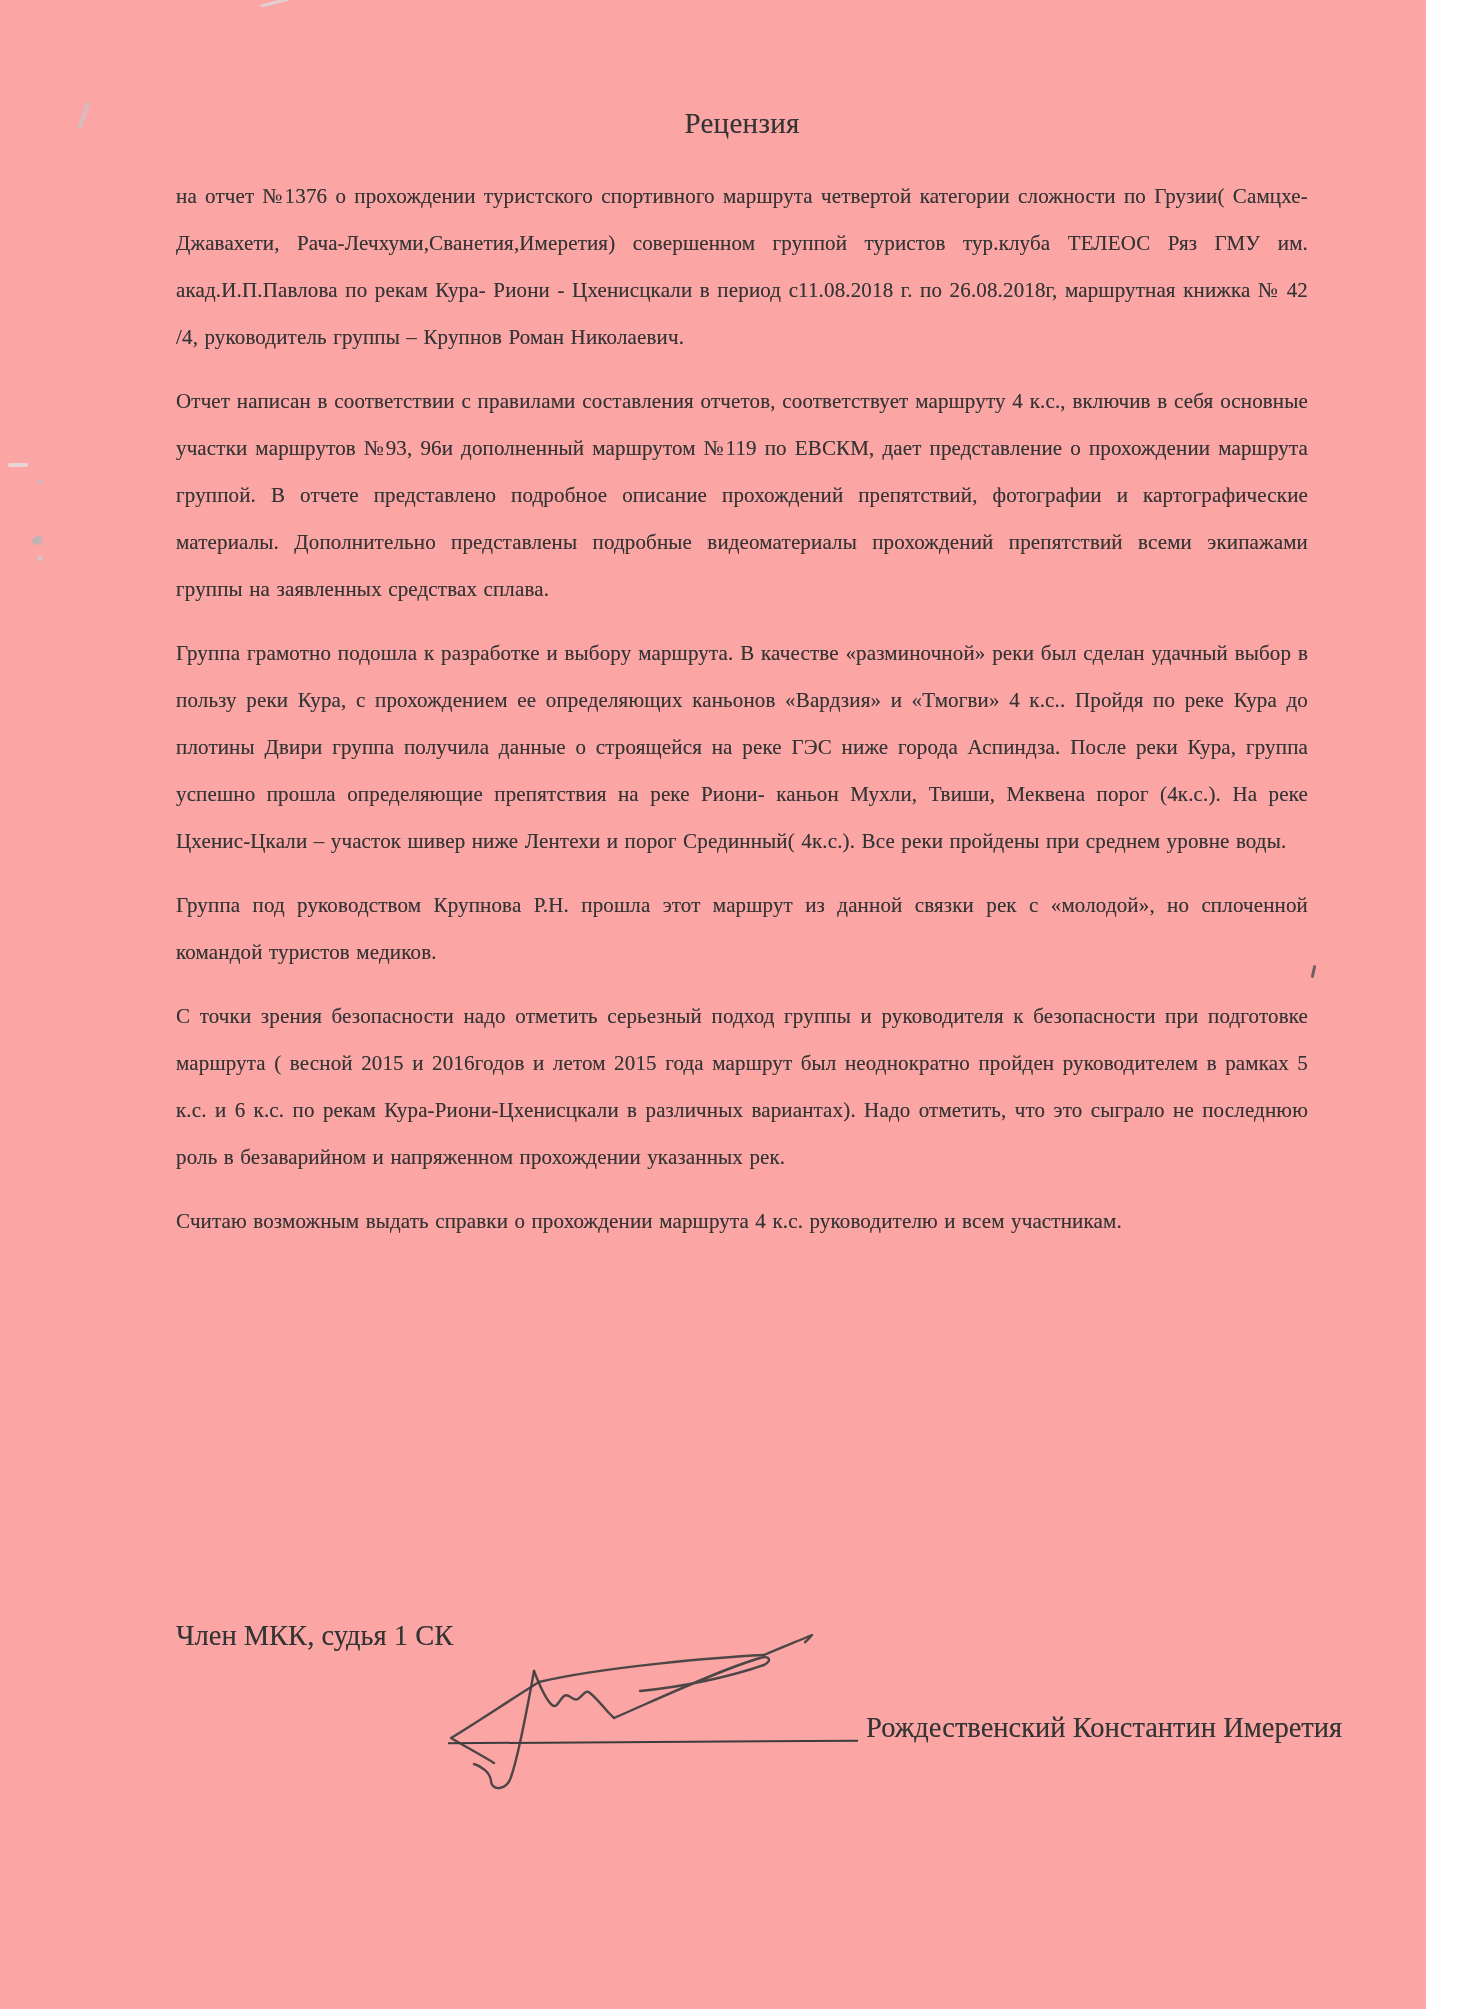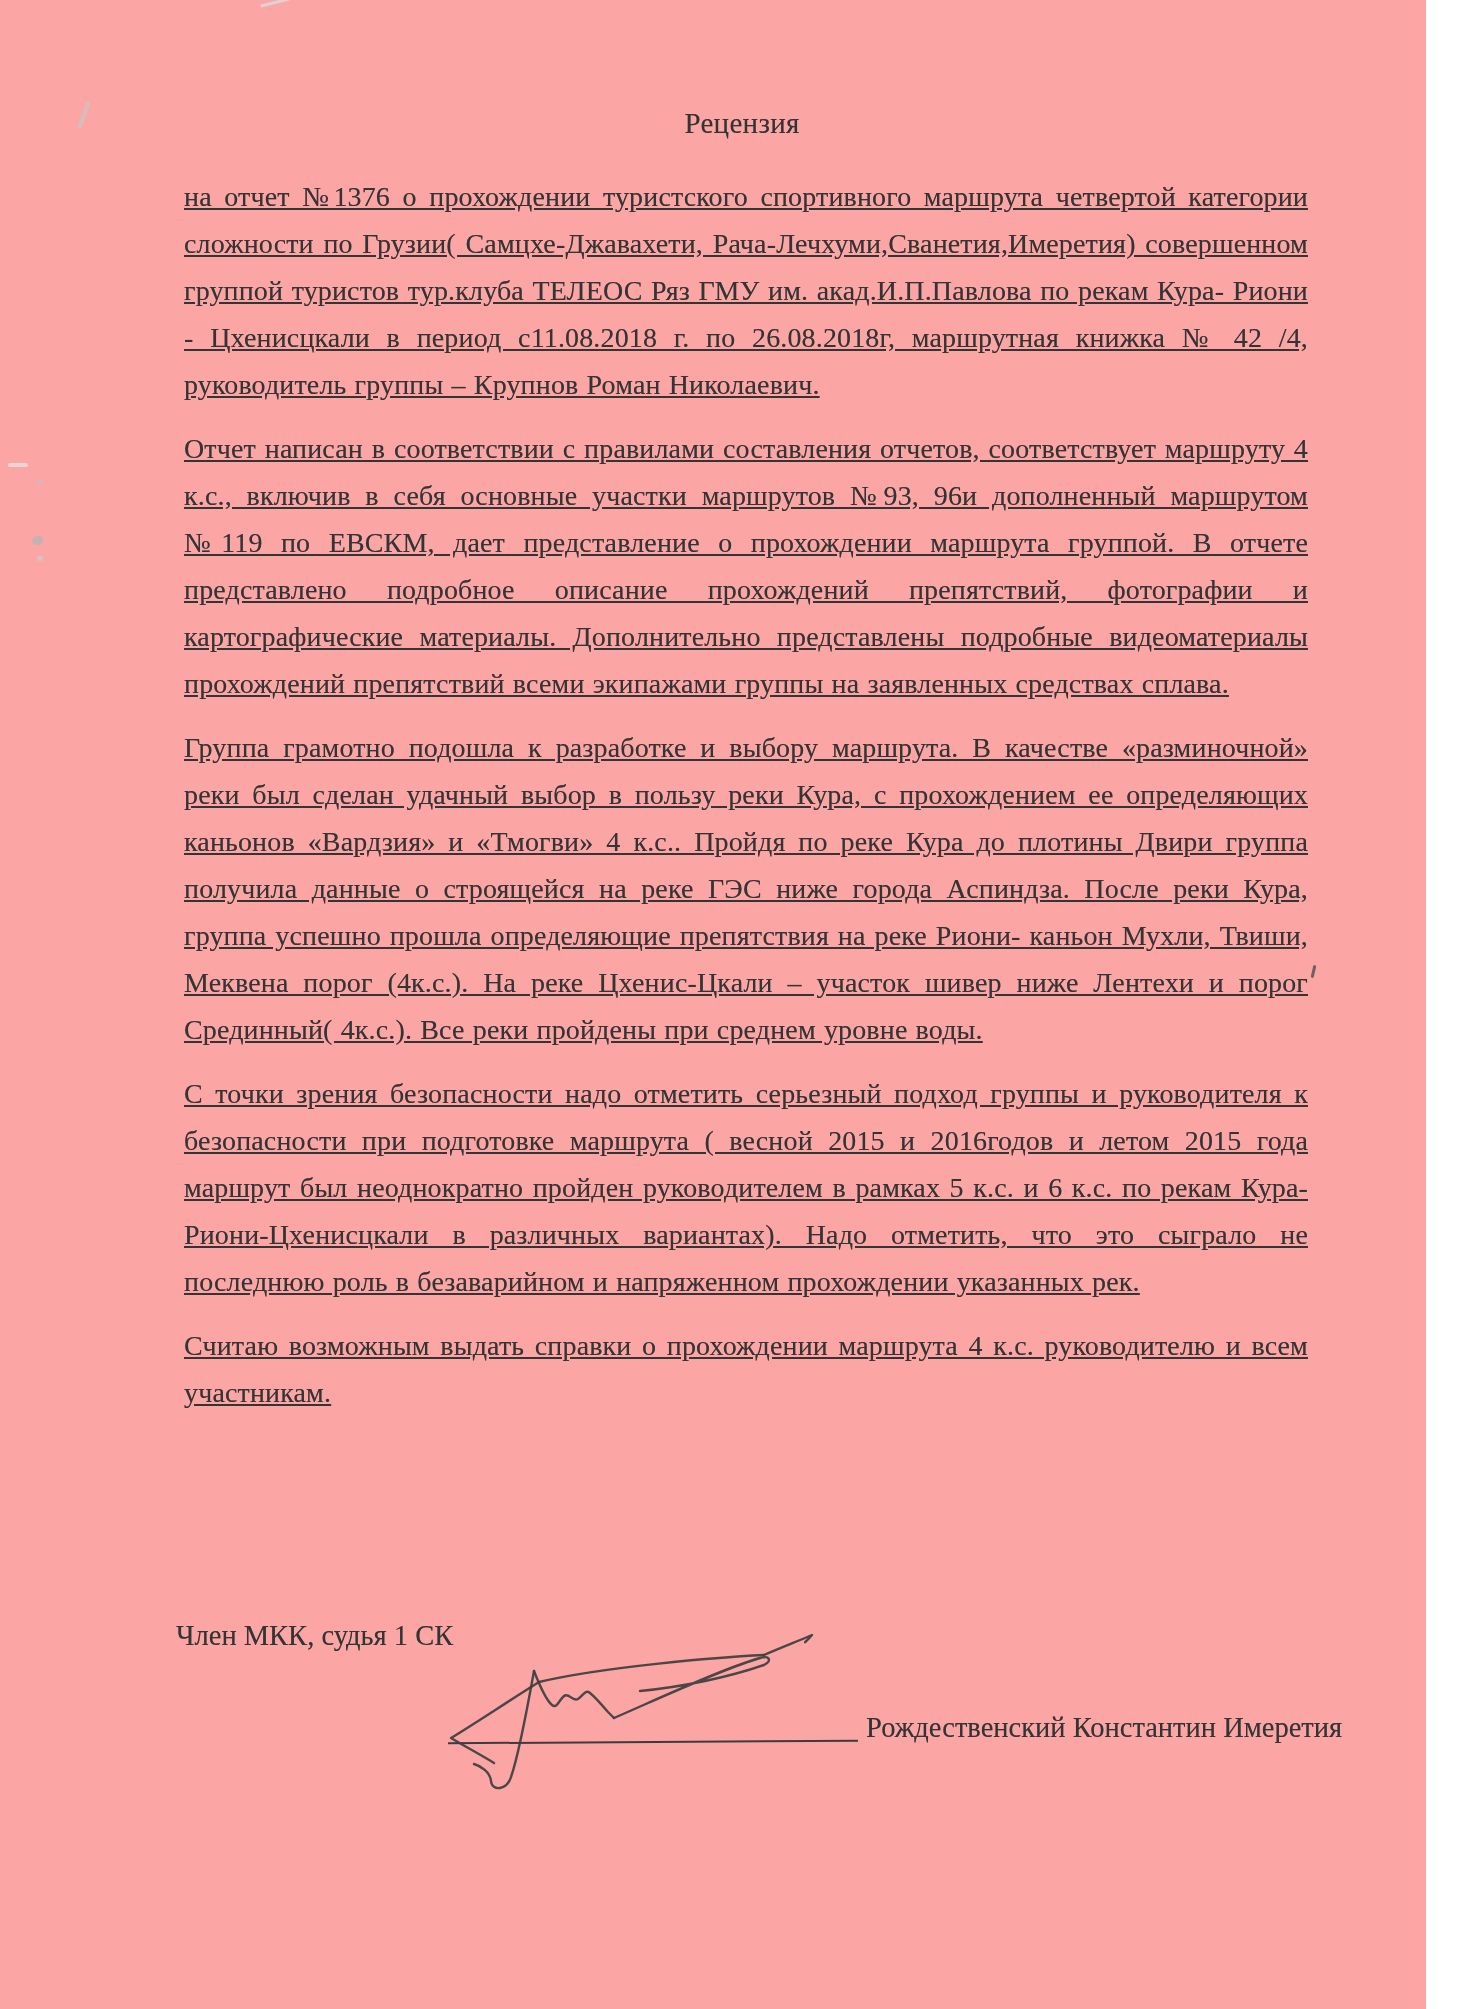--- a/index.html
+++ b/index.html
@@ -20,28 +20,27 @@
   }
   .doc-title{
     font-size:29px;
     line-height:47px;
     text-align:center;
     font-weight:400;
     margin:0 0 26px 0;
     letter-spacing:0.3px;
   }
   .content p{
-    font-size:28px;
+    font-size:21px;
     line-height:47px;
     text-align:justify;
-    margin:0 0 17px 8px;
+    margin:0 0 17px 0;
     letter-spacing:0.15px;
     word-spacing:1px;
     text-shadow:0 0 0.4px rgba(70,70,70,0.55);
-    text-decoration:underline;
   }
   .doc-title{ text-shadow:0 0 0.4px rgba(70,70,70,0.55); }
 
   
   .sig-role{
     position:absolute; left:176px; top:1616px;
     font-size:28.5px; line-height:40px;
     text-shadow:0 0 0.4px rgba(70,70,70,0.55);
   }
   .sig-name{
@@ -85,20 +84,21 @@
 </head>
 <body>
 
 <div class="page">
 
   <div class="content">
     <div class="doc-title">Рецензия</div>
     <p>на отчет №1376 о прохождении туристского спортивного маршрута четвертой категории сложности по Грузии( Самцхе-Джавахети, Рача-Лечхуми,Сванетия,Имеретия) совершенном группой туристов тур.клуба ТЕЛЕОС Ряз ГМУ им. акад.И.П.Павлова по рекам Кура- Риони - Цхенисцкали в период с11.08.2018 г. по 26.08.2018г, маршрутная книжка № 42 /4, руководитель группы – Крупнов Роман Николаевич.</p>
     <p>Отчет написан в соответствии с правилами составления отчетов, соответствует маршруту 4 к.с., включив в себя основные участки маршрутов №93, 96и дополненный маршрутом №119 по ЕВСКМ, дает представление о прохождении маршрута группой. В отчете представлено подробное описание прохождений препятствий, фотографии и картографические материалы. Дополнительно представлены подробные видеоматериалы прохождений препятствий всеми экипажами группы на заявленных средствах сплава.</p>
     <p>Группа грамотно подошла к разработке и выбору маршрута. В качестве «разминочной» реки был сделан удачный выбор в пользу реки Кура, с прохождением ее определяющих каньонов «Вардзия» и «Тмогви» 4 к.с.. Пройдя по реке Кура до плотины Двири группа получила данные о строящейся на реке ГЭС ниже города Аспиндза. После реки Кура, группа успешно прошла определяющие препятствия на реке Риони- каньон Мухли, Твиши, Меквена порог (4к.с.). На реке Цхенис-Цкали – участок шивер ниже Лентехи и порог Срединный( 4к.с.). Все реки пройдены при среднем уровне воды.</p>
+    <p>Группа под руководством Крупнова Р.Н. прошла этот маршрут из данной связки рек с «молодой», но сплоченной командой туристов медиков.</p>
     <p>С точки зрения безопасности надо отметить серьезный подход группы и руководителя к безопасности при подготовке маршрута ( весной 2015 и 2016годов и летом 2015 года маршрут был неоднократно пройден руководителем в рамках 5 к.с. и 6 к.с. по рекам Кура-Риони-Цхенисцкали в различных вариантах). Надо отметить, что это сыграло не последнюю роль в безаварийном и напряженном прохождении указанных рек.</p>
     <p>Считаю возможным выдать справки о прохождении маршрута 4 к.с. руководителю и всем участникам.</p>
   </div>
 
   <div class="sig-role">Член МКК, судья 1 СК</div>
 
   <div class="sig-underline"></div>
 
   <svg class="sig-svg" viewBox="0 0 400 190" aria-hidden="true">
 

